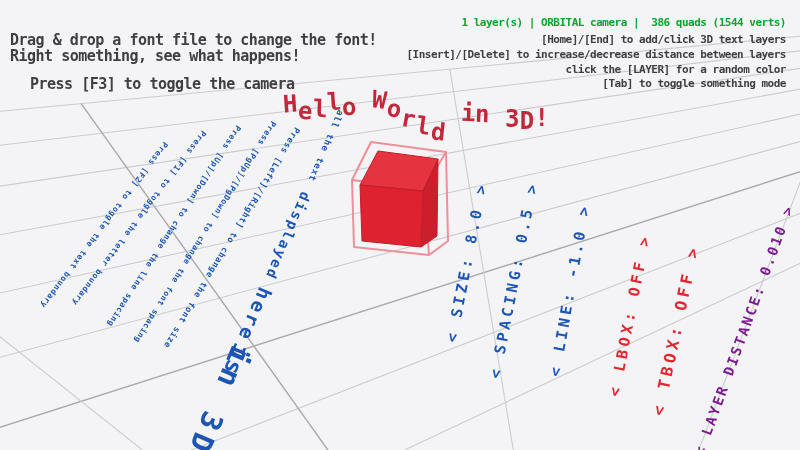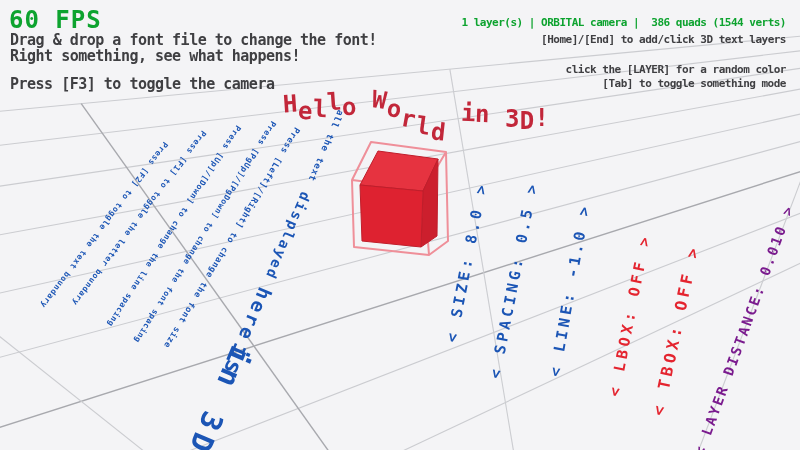--- a/index.html
+++ b/index.html
@@ -65,24 +65,24 @@
   <svg id="cube-svg" width="800" height="450" viewBox="0 0 800 450" style="left:0;top:0;pointer-events:none;">
       <polyline points="352,180 371,142 446,152 448,241 429,255 354,247 352,180 424,189 446,152" fill="none" stroke="#ef8f99" stroke-width="2" stroke-linejoin="round"></polyline>
       <polyline points="424,189 429,255" fill="none" stroke="#ef8f99" stroke-width="2" stroke-linejoin="round"></polyline>
       <polygon points="360,185 378,151 438,159 423,191" fill="#e63340" stroke="#c01e2b" stroke-width="1" stroke-linejoin="round"></polygon>
       <polygon points="423,191 438,159 437,236 421,247" fill="#cc1f2d" stroke="#c01e2b" stroke-width="1" stroke-linejoin="round"></polygon>
       <polygon points="360,185 423,191 421,247 362,241" fill="#de2230" stroke="#c01e2b" stroke-width="1" stroke-linejoin="round"></polygon>
     </svg>
 
   <div id="hello" class="hello" style="left:283px;top:86px;width:300px;height:60px;"><span style="left: 0px; top: 4px; color: rgb(194, 39, 58); transform: rotate(-4deg);">H</span><span style="left: 14.8px; top: 11px; color: rgb(194, 39, 58); transform: rotate(4deg);">e</span><span style="left: 29.6px; top: 9px; color: rgb(194, 39, 58); transform: rotate(2deg);">l</span><span style="left: 44.4px; top: 2px; color: rgb(194, 39, 58); transform: rotate(-4deg);">l</span><span style="left: 59.2px; top: 7px; color: rgb(194, 39, 58); transform: rotate(-2deg);">o</span><span style="left: 74px; top: 0px; color: rgb(194, 39, 58); transform: rotate(0deg);"> </span><span style="left: 88.8px; top: 0px; color: rgb(194, 39, 58); transform: rotate(8deg);">W</span><span style="left: 103.6px; top: 9px; color: rgb(194, 39, 58); transform: rotate(10deg);">o</span><span style="left: 118.4px; top: 19px; color: rgb(194, 39, 58); transform: rotate(10deg);">r</span><span style="left: 133.2px; top: 26px; color: rgb(194, 39, 58); transform: rotate(8deg);">l</span><span style="left: 148px; top: 32px; color: rgb(194, 39, 58); transform: rotate(6deg);">d</span><span style="left: 162.8px; top: 0px; color: rgb(194, 39, 58); transform: rotate(0deg);"> </span><span style="left: 177.6px; top: 13px; color: rgb(194, 39, 58); transform: rotate(2deg);">i</span><span style="left: 192.4px; top: 14px; color: rgb(194, 39, 58); transform: rotate(2deg);">n</span><span style="left: 207.2px; top: 0px; color: rgb(194, 39, 58); transform: rotate(0deg);"> </span><span style="left: 222px; top: 19px; color: rgb(194, 39, 58); transform: rotate(0deg);">3</span><span style="left: 236.8px; top: 21px; color: rgb(194, 39, 58); transform: rotate(0deg);">D</span><span style="left: 251.6px; top: 18px; color: rgb(194, 39, 58); transform: rotate(0deg);">!</span></div>
 
-  <div class="hud-fps" style="color: rgb(13, 163, 47);">60 FPS</div>
   <div class="hint-left" style="top: 31px; color: rgb(63, 63, 66);">Drag &amp; drop a font file to change the font!</div>
   <div class="hint-left" style="top: 47px; color: rgb(63, 63, 66);">Right something, see what happens!</div>
-  <div class="hint-left" style="top: 75px; color: rgb(63, 63, 66);">Press [F3] to toggle the camera</div>
+  <div class="hint-left" style="top: 75px; color: rgb(63, 63, 66); margin-left: 20px;">Press [F3] to toggle the camera</div>
 
   <div class="hud-right">
     <div style="top: 8px; color: rgb(13, 163, 47);" id="status-line">1 layer(s) | ORBITAL camera |  386 quads (1544 verts)</div>
     <div style="top: 25px; color: rgb(63, 63, 66);">[Home]/[End] to add/click 3D text layers</div>
+    <div style="top: 40px; color: rgb(63, 63, 66);">[Insert]/[Delete] to increase/decrease distance between layers</div>
     <div style="top: 55px; color: rgb(63, 63, 66);">click the [LAYER] for a random color</div>
     <div style="top: 69px; color: rgb(63, 63, 66);">[Tab] to toggle something mode</div>
   </div>
 </div>
 
 </body></html>

